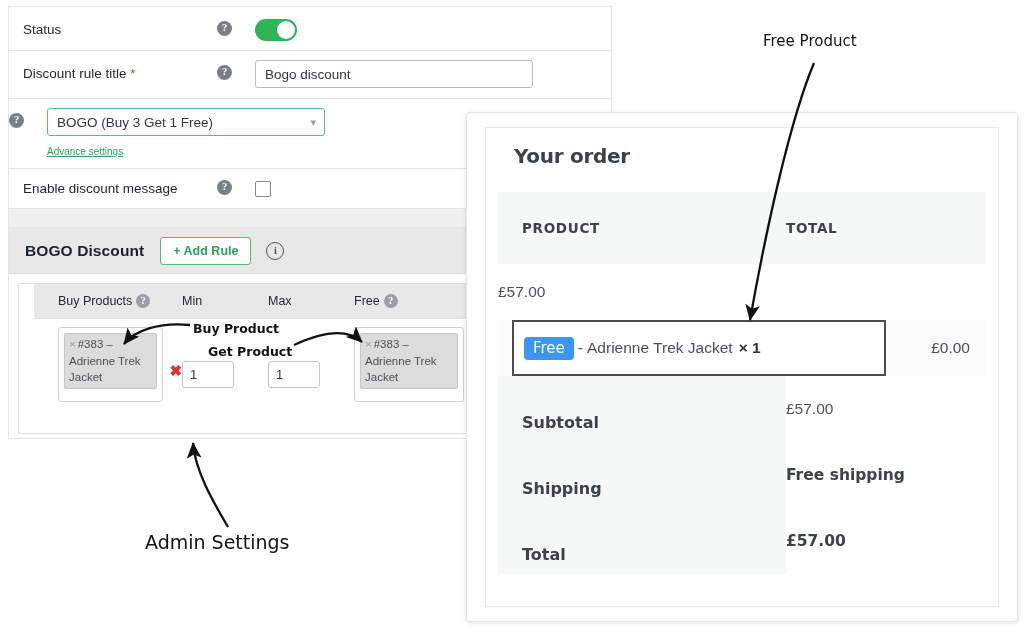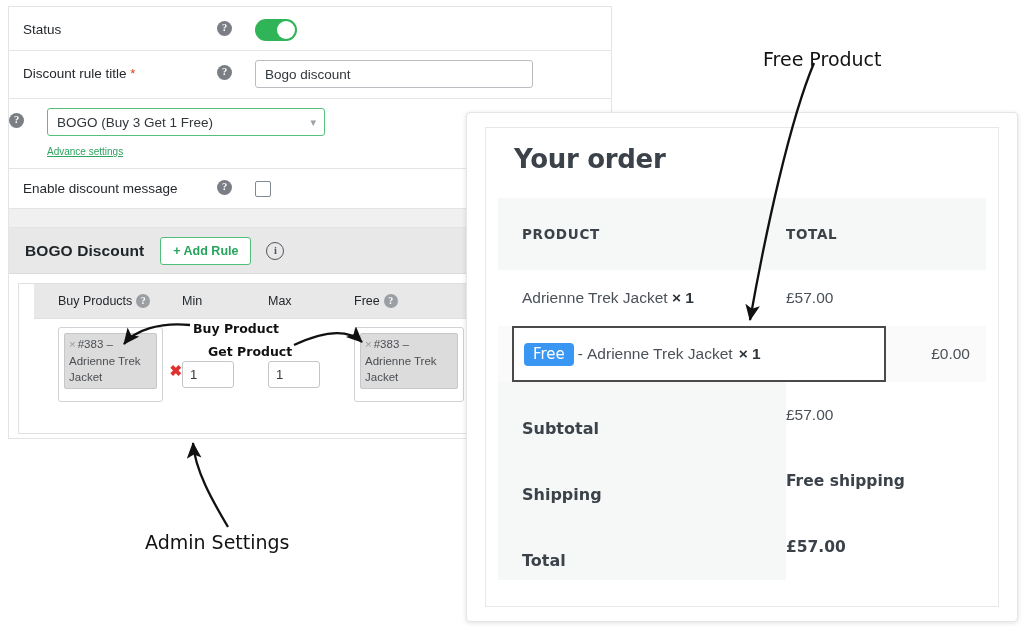--- a/index.html
+++ b/index.html
@@ -162,21 +162,21 @@
     background:#ffffff;border:1px solid #e3e5e8;border-radius:4px;
     box-shadow:0 1px 5px rgba(0,0,0,.12);
     z-index:3;box-sizing:border-box;
   }
   #order-inner{
     position:absolute;left:18px;top:14px;right:18px;bottom:14px;
     border:1px solid #e6e8ea;background:#fff;box-sizing:border-box;
   }
   #order-title{
     font-family:"DejaVu Sans", sans-serif;
-    font-size:26px;font-weight:bold;color:#3c424a;
+    font-size:20px;font-weight:bold;color:#3c424a;
     padding:16px 0 0 28px;letter-spacing:-.3px;
   }
   .ord-table{margin:24px 12px 0 12px;}
   .ord-row{display:flex;align-items:center;box-sizing:border-box;}
   .ord-c1{flex:1;padding-left:24px;box-sizing:border-box;}
   .ord-c2{width:200px;box-sizing:border-box;}
   #ord-head{height:72px;background:#f6f7f7;}
   #ord-head .ord-c1,#ord-head .ord-c2{
     font-size:13.5px;font-weight:bold;color:#3c424a;letter-spacing:.7px;
     font-family:"DejaVu Sans", sans-serif;
@@ -212,21 +212,21 @@
   #totals-shade{
     position:absolute;left:12px;right:0;background:#f6f7f7;
   }
 
   
   .anno-label{
     position:absolute;z-index:6;
     font-family:"DejaVu Sans", sans-serif;
     color:#121212;white-space:nowrap;
   }
-  #anno-free-product{left:763px;top:48px;font-size:19px;}
+  #anno-free-product{left:763px;top:32px;font-size:15px;}
   #anno-admin-settings{left:145px;top:531px;font-size:19px;}
   .anno-inline{
     position:absolute;z-index:6;
     font-family:"DejaVu Sans", sans-serif;
     font-size:12.5px;font-weight:bold;color:#111;white-space:nowrap;
   }
   #anno-buy-product{left:193px;top:321px;}
   #anno-get-product{left:208px;top:344px;}
   svg.anno-svg{position:absolute;left:0;top:0;width:1024px;height:633px;z-index:5;pointer-events:none;}
 </style>
@@ -350,24 +350,20 @@
   <div id="order-inner">
     <div id="order-title">Your order</div>
 
     <div class="ord-table">
       <div class="ord-row" id="ord-head">
         <div class="ord-c1">PRODUCT</div>
         <div class="ord-c2">TOTAL</div>
       </div>
 
       <div class="ord-row" id="ord-line-1">
-        <div class="ord-c1">
-          <span>Adrienne Trek Jacket</span>
-          <span class="qty">× 1</span>
-        </div>
         <div class="ord-c2">£57.00</div>
       </div>
 
       <div id="ord-line-2-wrap">
         <div id="ord-line-2-bg"></div>
         <div id="ord-line-2">
           <span class="free-badge">Free</span>
           <span class="ltxt">-</span>
           <span class="ltxt" style="margin-left:4px;">Adrienne Trek Jacket</span>
           <span class="ltxt" style="margin-left:6px;font-weight:bold;color:#2f343a;">× 1</span>

